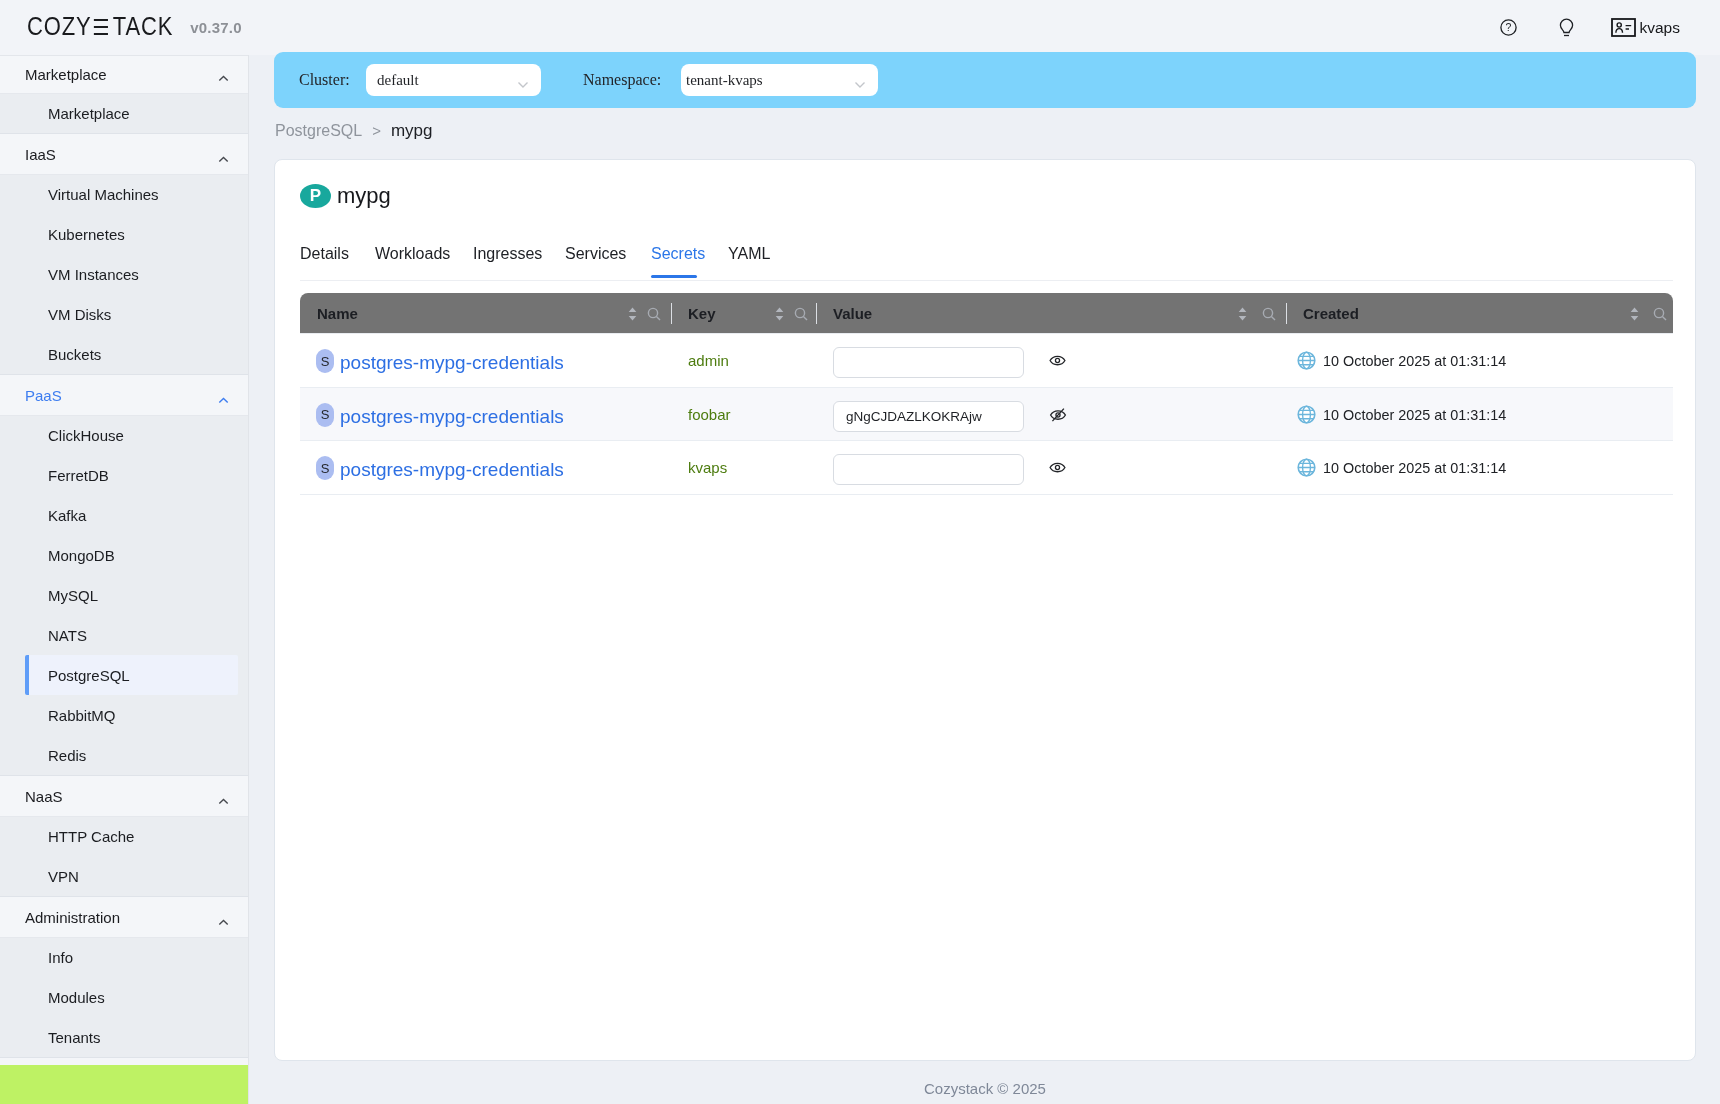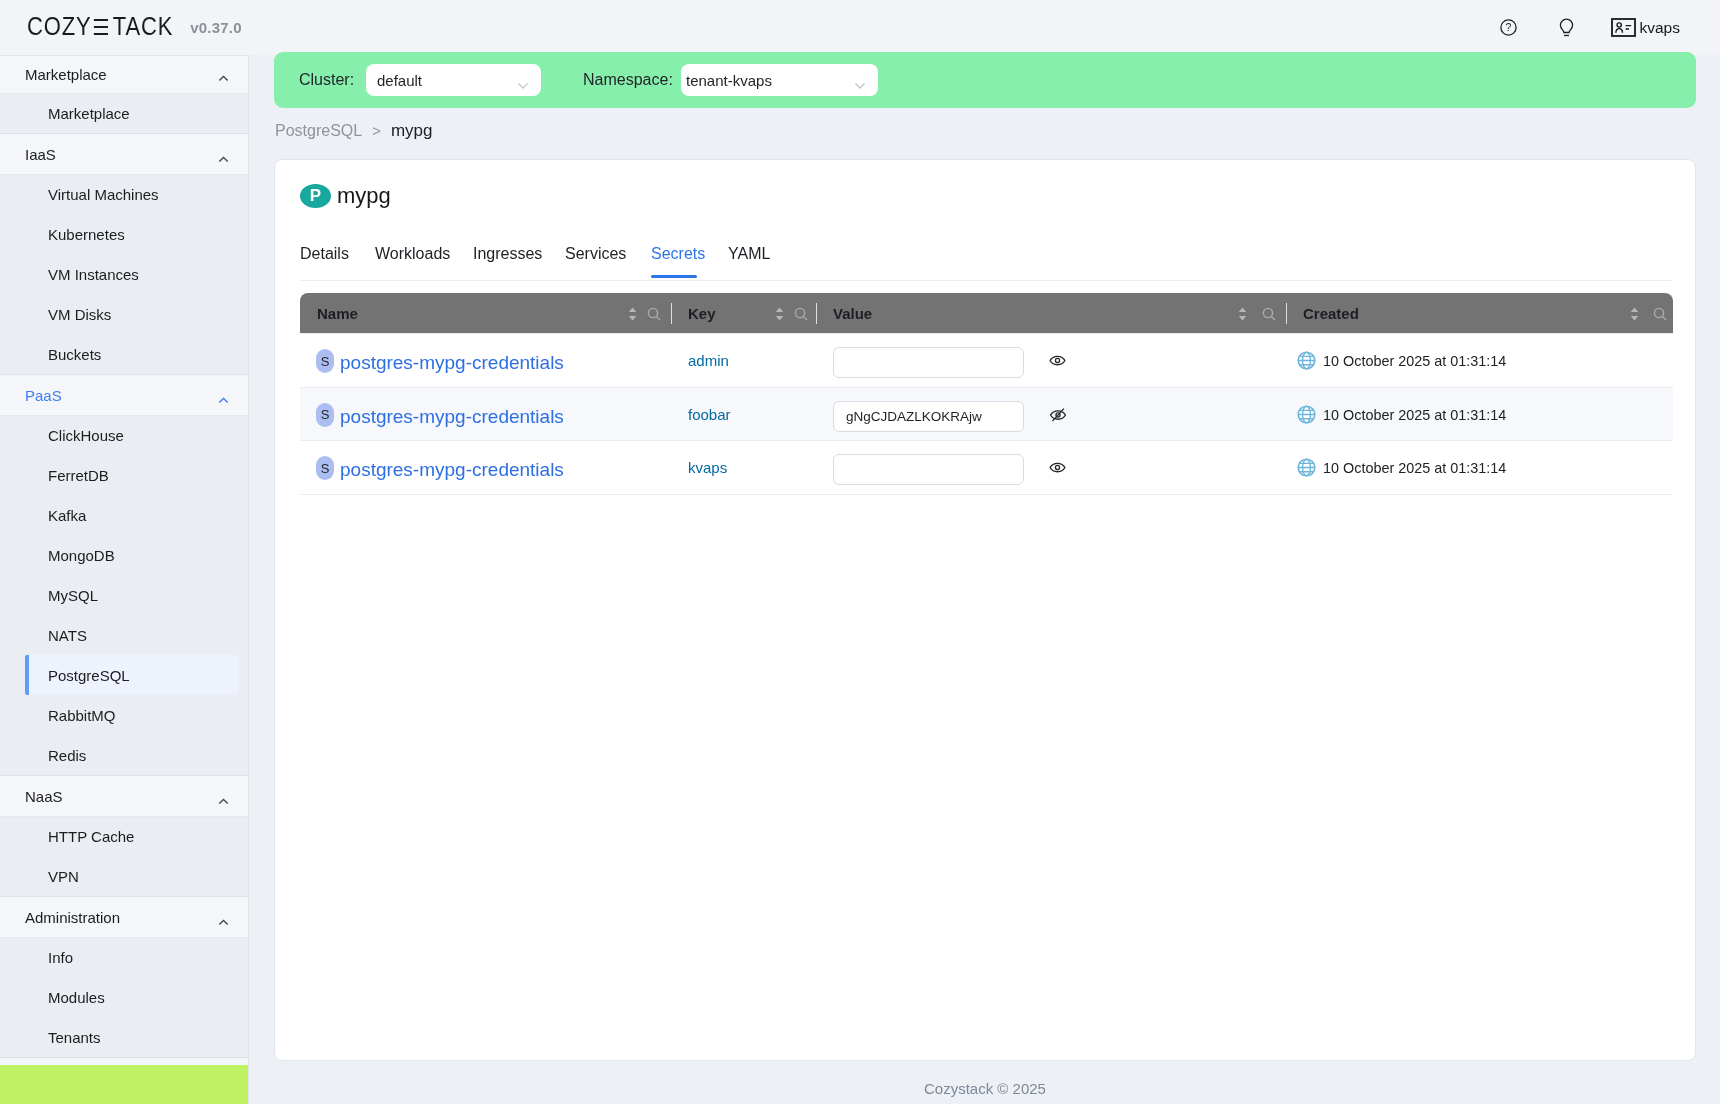--- a/index.html
+++ b/index.html
@@ -24,21 +24,21 @@
 .sub::before { content:""; position:absolute; left:0; right:0; top:0; height:1px; background:#e5e8ed; }
 .sub .item { height:40px; display:flex; align-items:center; padding-left:48px; font-size:15px; color:#1b1d21; position:relative; }
 .sub .item.cur .hl { position:absolute; left:25px; right:10px; top:0px; bottom:0px; background:#eef2fc; border-left:4px solid #5f9df8; border-radius:2px; }
 .sub .item span { position:relative; }
 .sec-h.blue { color:#3d7df0; }
 .sec-h.bt { border-top:1px solid #dfe3e9; height:41px; }
 .sec-h.bt .caret { top:15px; }
 
 
 .main { position:absolute; left:250px; top:55px; width:1470px; height:1049px; }
-.cbar { position:absolute; left:24px; top:-3px; width:1422px; height:56px; background:#86efac; border-radius:9px; }
+.cbar { position:absolute; left:24px; top:-3px; width:1422px; height:56px; background:#7dd3fc; border-radius:9px;font-family:Liberation Serif, serif; }
 .cbar label { font-size:16px; color:#232529; }
 .sel { height:32px; background:#fff; border-radius:8px; display:flex; align-items:center; position:relative; font-size:15px; color:#1f2125; }
 .sel .chev { position:absolute; right:12px; top:12px; }
 .crumbs { position:absolute; left:25px; top:66px; font-size:16px; color:#8f949c; }
 .crumbs .gt { margin:0 10px; color:#8f949c; font-size:15px; }
 .crumbs b { color:#1d1f24; font-weight:normal; font-size:17px; }
 
 
 .card { position:absolute; left:24px; top:104px; width:1422px; height:902px; background:#fff; border:1px solid #dfe5ec; border-radius:8px; }
 .title { position:absolute; left:25px; top:24px; height:24px; display:flex; align-items:center; }
@@ -53,21 +53,21 @@
 
 .tbl { position:absolute; left:25px; top:133px; width:1373px; }
 .thead { height:41px; background:#737373; border-radius:8px 8px 0 0; border-bottom:1px solid #e9ecf0; position:relative; display:flex; align-items:center; }
 .thead .hc { font-size:15px; font-weight:bold; color:#1c1e23; position:absolute; }
 .hsep { position:absolute; top:10px; height:21px; width:1px; background:#dcdfe4; }
 .hic { position:absolute; top:14px; }
 .trow { height:53.5px; border-bottom:1px solid #e9edf2; position:relative; }
 .trow.alt { background:#f7f8fb; }
 .sbadge { position:absolute; left:16px; top:15px; width:18px; height:24px; border-radius:9px; background:#abbdf1; color:#25272c; font-size:13px; display:flex; align-items:center; justify-content:center; }
 .lnk { position:absolute; left:40px; top:18px; font-size:19px; color:#2d6fe3; }
-.keyc { position:absolute; left:388px; top:18px; font-size:15px; color:#0369a1; }
+.keyc { position:absolute; left:388px; top:18px; font-size:15px; color:#4d7c0f; }
 .vinput { position:absolute; left:533px; top:13px; width:191px; height:31px; border:1px solid #d8dce2; border-radius:6px; background:#fff; font-size:13.5px; color:#1f2125; display:flex; align-items:center; padding-left:12px; }
 .eye { position:absolute; left:749px; top:18px; }
 .globe { position:absolute; left:997px; top:17px; }
 .cdate { position:absolute; left:1023px; top:19px; font-size:14.4px; color:#202226; }
 
 .footer { position:absolute; left:0; top:1025px; width:1470px; text-align:center; font-size:15px; color:#7f8898; }
 </style>
 </head>
 <body>
 

